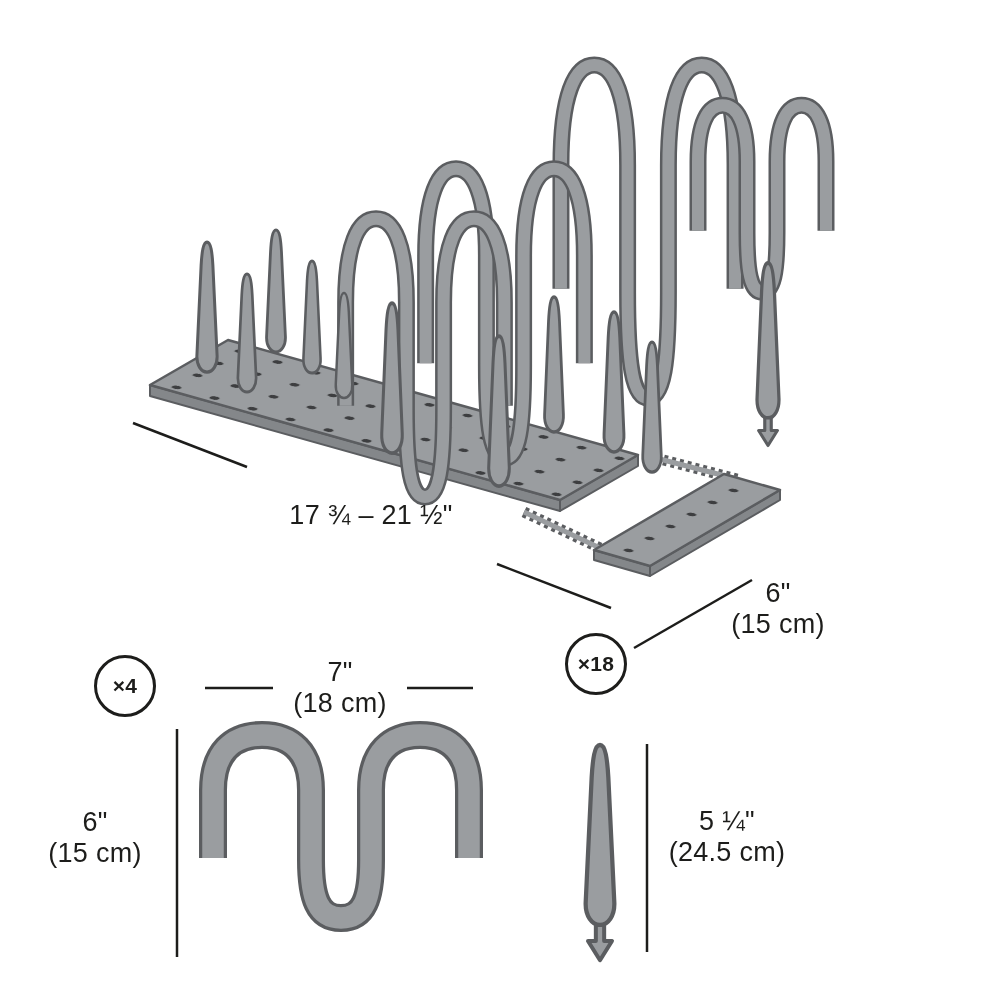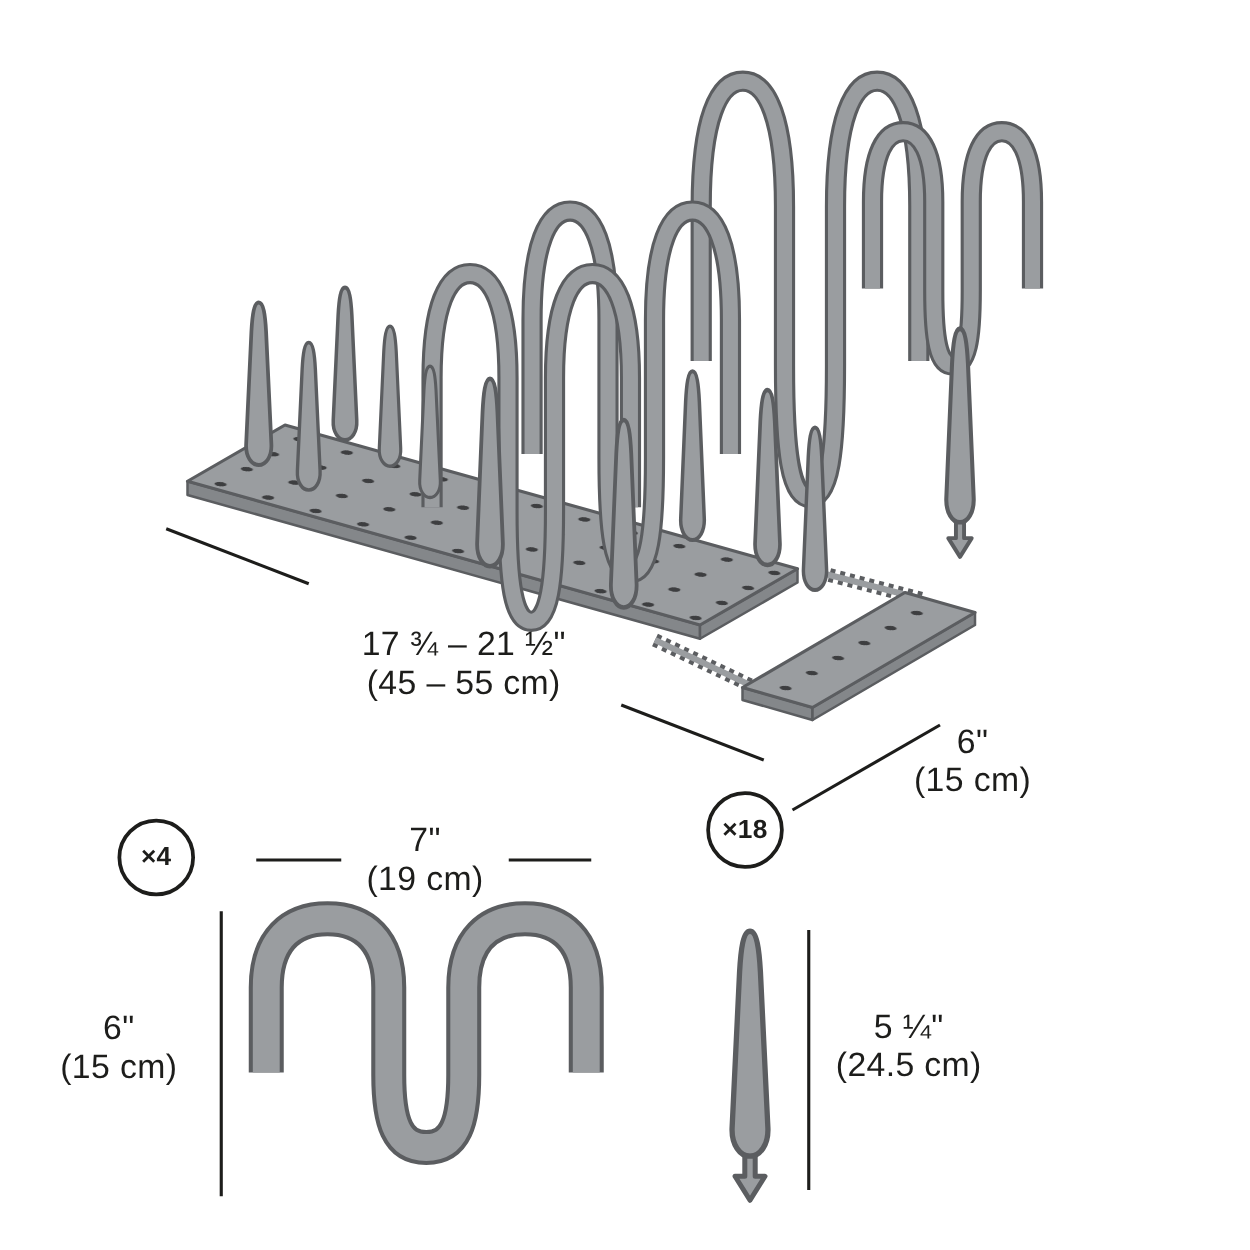--- a/index.html
+++ b/index.html
@@ -120,35 +120,34 @@
     </g>
 
     <g transform="translate(600,925)">
       <use href="#pinPath" class="part" transform="scale(1.7,1.8)"></use>
       <use href="#pinClipPath" class="part" transform="scale(1.6)"></use>
     </g>
   </svg>
 
   <div class="dim" style="left:371px;top:500px;">
     <div>17 ¾ – 21 ½"</div>
-    <div>(45 – 55 cm)</div>
   </div>
 
   <div class="dim" style="left:778px;top:578px;">
     <div>6"</div>
     <div>(15 cm)</div>
   </div>
 
   <div class="badge" style="left:125px;top:686px;">
     <span>×4</span>
   </div>
 
   <div class="dim" style="left:340px;top:657px;">
     <div>7"</div>
-    <div>(19 cm)</div>
+    <div>(18 cm)</div>
   </div>
 
   <div class="dim" style="left:95px;top:807px;">
     <div>6"</div>
     <div>(15 cm)</div>
   </div>
 
   <div class="badge" style="left:596px;top:664px;">
     <span>×18</span>
   </div>

